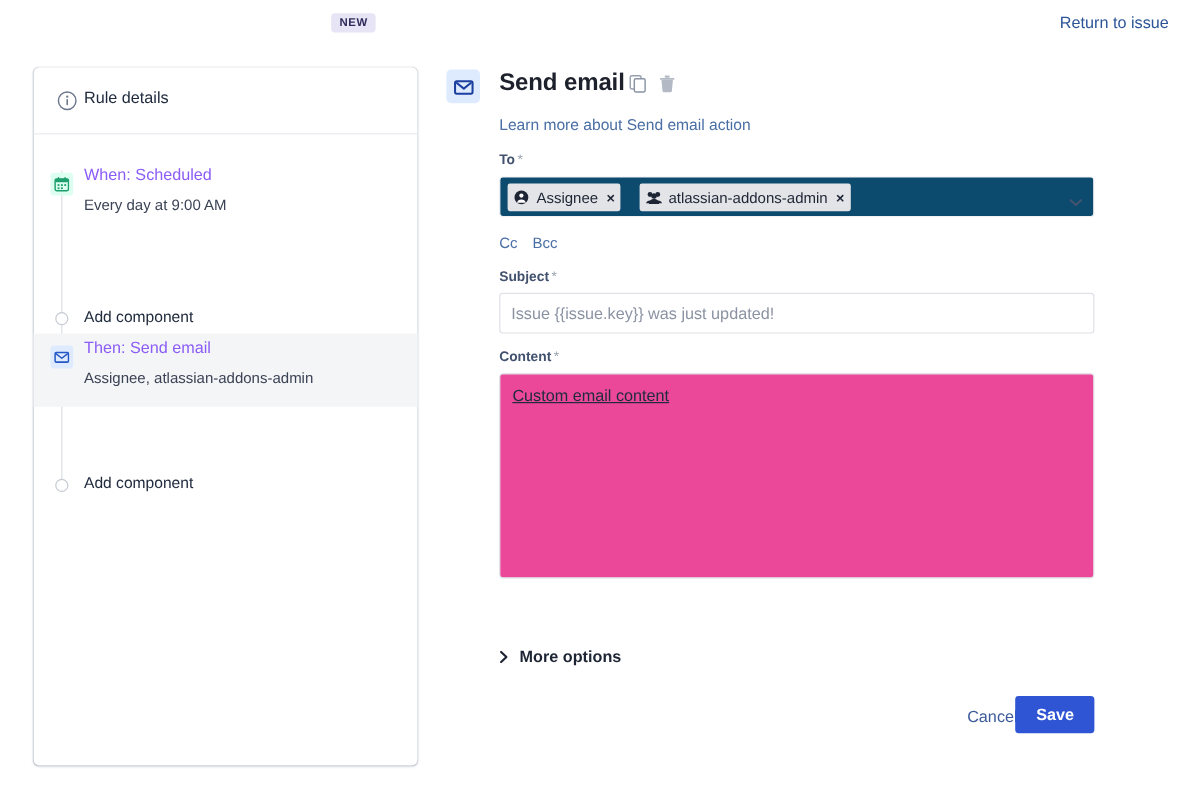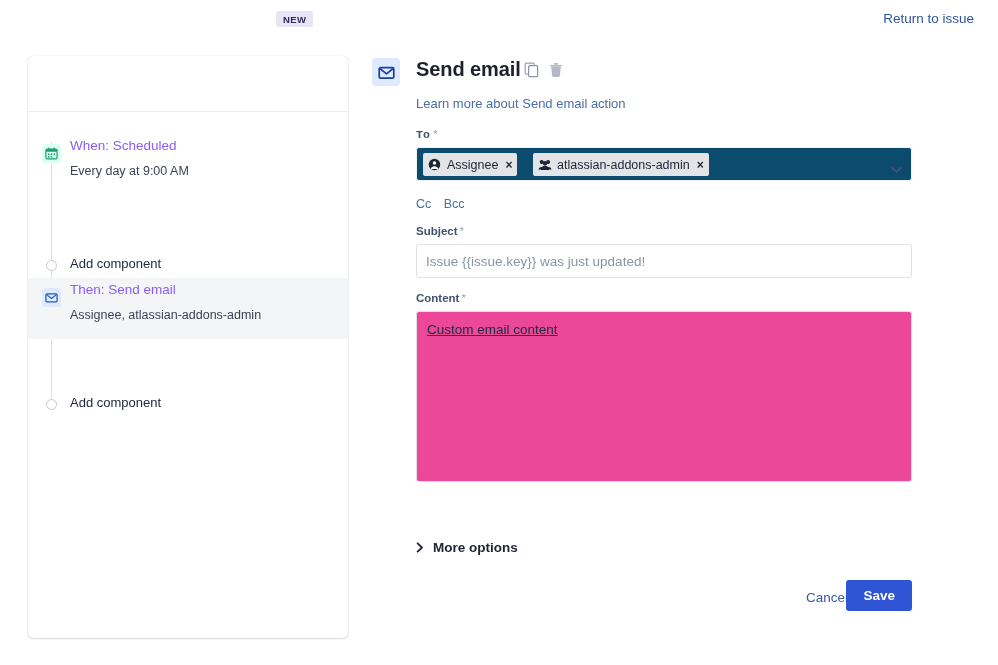--- a/index.html
+++ b/index.html
@@ -188,20 +188,30 @@
 
 <div id="root">
 
   <div class="page-header">
     <div class="new-badge">NEW</div>
     <a class="return-link">Return to issue</a>
   </div>
 
   <div class="sidebar-card">
 
+    <div class="rule-details-row">
+      <span class="rule-details-icon">
+        <svg width="18" height="18" viewBox="0 0 18 18">
+          <circle cx="9" cy="9" r="7.3" fill="none" stroke="#6b778c" stroke-width="1.2"></circle>
+          <circle cx="9" cy="5.6" r="0.95" fill="#6b778c"></circle>
+          <rect x="8.35" y="7.6" width="1.3" height="5.1" rx="0.6" fill="#6b778c"></rect>
+        </svg>
+      </span>
+      <span class="rule-details-label">Rule details</span>
+    </div>
     <div class="divider"></div>
 
     <div class="tree">
       <div class="connector"></div>
 
       <div class="node" style="top:22px; height:62px;">
         <span class="node-icon icon-green">
           <svg width="13" height="13" viewBox="0 0 14 14">
             <rect x="1" y="2.2" width="12" height="10.6" rx="1.4" fill="none" stroke="#1f9e6e" stroke-width="1.3"></rect>
             <rect x="1" y="2.2" width="12" height="3" rx="1.2" fill="#1f9e6e"></rect>
@@ -260,21 +270,21 @@
     <span class="head-action trash-action">
       <svg width="16" height="16" viewBox="0 0 16 16">
         <path d="M3.2 4.4 h9.6 l-0.9 9.4 a1.2 1.2 0 0 1 -1.2 1.1 h-5.4 a1.2 1.2 0 0 1 -1.2 -1.1 z" fill="#b3bac5"></path>
         <rect x="2" y="2.9" width="12" height="1.6" rx="0.7" fill="#b3bac5"></rect>
         <rect x="5.9" y="1" width="4.2" height="1.7" rx="0.7" fill="#b3bac5"></rect>
       </svg>
     </span>
 
     <a class="learn-link">Learn more about Send email action</a>
 
-    <div class="field-label" style="top:76px;font-family:Liberation Mono, monospace;">
+    <div class="field-label" style="top:76px;">
       <span>To</span><span class="req">*</span>
     </div>
     <div class="to-field">
       <div class="chip" style="left:6px;">
         <span class="chip-icon">
           <svg width="13" height="13" viewBox="0 0 14 14">
             <circle cx="7" cy="7" r="6.2" fill="#1d2433"></circle>
             <circle cx="7" cy="5.4" r="1.9" fill="#ffffff"></circle>
             <path d="M2.9 11.9 a4.3 4.3 0 0 1 8.2 0 z" fill="#ffffff"></path>
           </svg>

